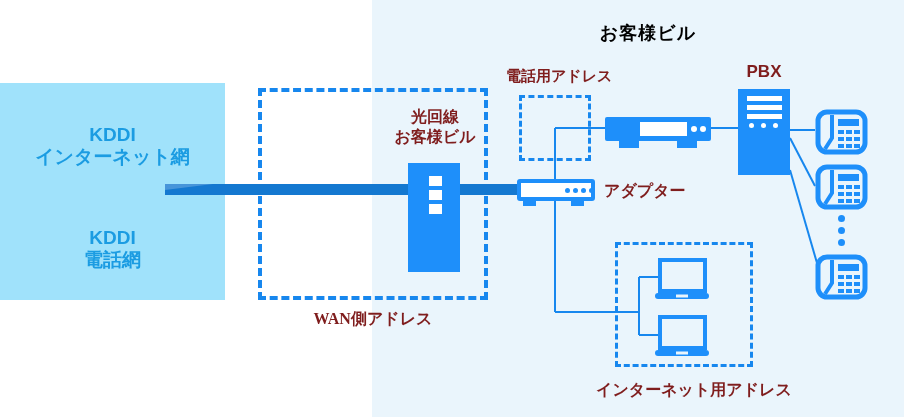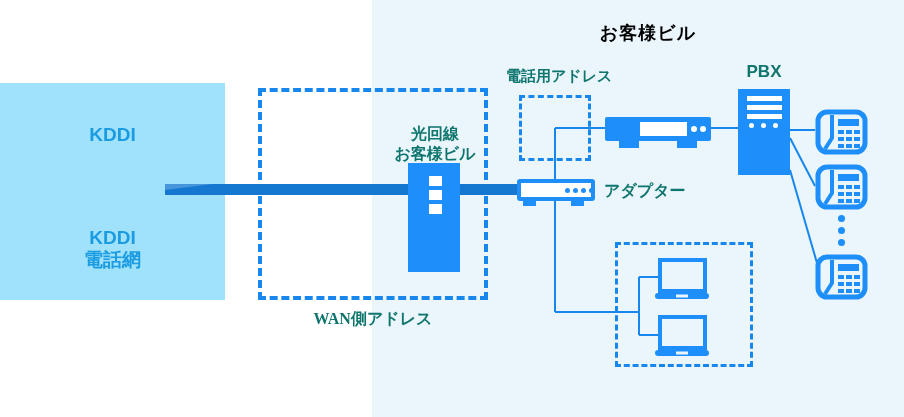--- a/index.html
+++ b/index.html
@@ -25,22 +25,22 @@
 
   
   .fiber-box{position:absolute;left:270px;top:85px;width:102px;height:212px;background:#1580d8;z-index:2;}
   .fiber-label{position:absolute;left:0;top:73px;width:102px;text-align:center;font-size:15px;
     font-weight:700;color:#25a0fb;letter-spacing:1px;}
   .trunk{position:absolute;left:165px;top:184px;width:352px;height:11px;background:#1478d0;z-index:3;}
   .trunk-highlight{position:absolute;left:0;top:0;width:48px;height:6px;background:rgba(255,255,255,0.22);
     clip-path:polygon(0 0,100% 0,0 100%);}
 
   
-  .blabel{position:absolute;font-weight:700;color:#0f766e;white-space:nowrap;z-index:4;}
-  .onu-label{left:385px;top:124px;width:100px;text-align:center;font-size:16px;line-height:20px;}
+  .blabel{position:absolute;font-weight:700;color:#7f1d1d;white-space:nowrap;z-index:4;}
+  .onu-label{left:385px;top:107px;width:100px;text-align:center;font-size:16px;line-height:20px;}
   .wan-addr-label{left:258px;top:309px;width:230px;text-align:center;font-size:16px;font-family:Liberation Serif, serif;}
   .tel-addr-label{left:506px;top:67px;font-size:15px;}
   .adapter-label{left:605px;top:94px;width:106px;text-align:center;font-size:15px;}
   .router-label{left:604px;top:181px;font-size:16px;}
   .pbx-label{left:738px;top:62px;width:52px;text-align:center;font-size:17px;}
   .net-addr-label{left:596px;top:380px;width:176px;text-align:center;font-size:16px;}
 
   
   .lines{position:absolute;left:0;top:0;z-index:2;}
 
@@ -82,20 +82,21 @@
 <body>
 
 <div class="canvas">
 
   <div class="panel"></div>
   <div class="building-label">お客様ビル</div>
 
   <div class="kddi-box"></div>
   <div class="kddi-label l1">
     <span>KDDI</span><br>
+    <span>インターネット網</span>
   </div>
   <div class="kddi-label l2">
     <span>KDDI</span><br>
     <span>電話網</span>
   </div>
 
   <div class="dash-box wan-dash"></div>
   <div class="dash-box tel-dash"></div>
   <div class="dash-box net-dash"></div>
 
@@ -228,14 +229,15 @@
     </svg>
   </div>
   <div class="laptop lp2">
     <svg width="56" height="42" viewBox="0 0 56 42">
       <rect x="6" y="3" width="45" height="31" fill="#eaf5fc" stroke="#1e8ffa" stroke-width="4"></rect>
       <rect x="1" y="36" width="54" height="6" rx="3" fill="#1e8ffa"></rect>
       <rect x="22" y="37.5" width="12" height="3" fill="#eaf5fc"></rect>
     </svg>
   </div>
 
+  <div class="blabel net-addr-label">インターネット用アドレス</div>
 
 </div>
 
 </body></html>

